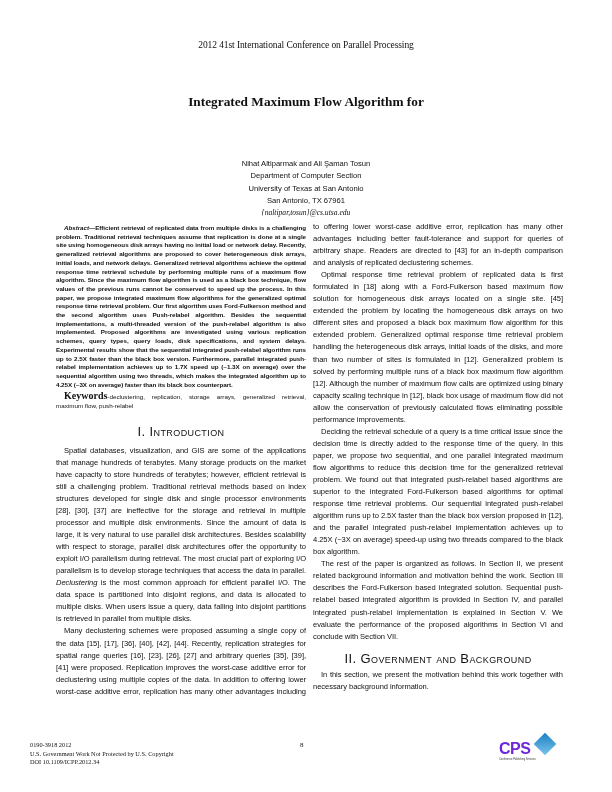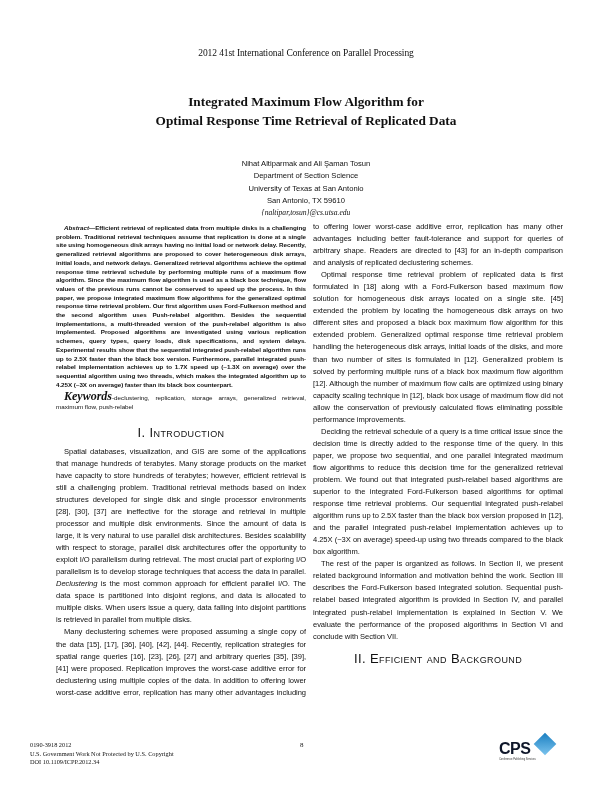--- a/index.html
+++ b/index.html
@@ -1,69 +1,69 @@
 <!DOCTYPE html>
 <html><head>
 <meta charset="utf-8">
 <style>
   html, body { margin: 0; padding: 0; background: #ffffff; }
   body { width: 612px; height: 792px; position: relative; overflow: hidden; font-family: "Liberation Serif", serif; color: #111; }
-  .conf-header { position: absolute; top: 40px; left: 0; width: 612px; text-align: center; font-size: 9.5px; letter-spacing: -0.1px; margin-top: 8px; }
+  .conf-header { position: absolute; top: 40px; left: 0; width: 612px; text-align: center; font-size: 9.5px; letter-spacing: -0.1px; }
   .title { position: absolute; top: 92px; left: 0; width: 612px; text-align: center; font-weight: bold; font-size: 13.3px; line-height: 19px; }
   .authors { position: absolute; top: 158px; left: 0; width: 612px; text-align: center; font-family: "Liberation Sans", sans-serif; font-size: 7.6px; line-height: 12.3px; }
   .authors .email { font-style: italic; font-family: Liberation Serif, serif; }
   .col { position: absolute; top: 212px; width: 250px; margin-top: 12px; }
   .col.left { left: 56px; }
   .col.right { left: 313px; top: 209px; }
   .abstract { font-family: "Liberation Sans", sans-serif; font-size: 6.25px; line-height: 8.7px; text-align: justify; font-weight: bold; letter-spacing: -0.05px; text-indent: 8px; }
   .abstract .label { font-style: italic; }
   .keywords { font-family: "Liberation Sans", sans-serif; font-size: 6.25px; line-height: 8.7px; text-align: justify; margin-top: 3px; text-indent: 8px; }
-  .keywords .label { font-style: italic; font-weight: bold; font-family: "Liberation Serif", serif; font-size: 12px; }
+  .keywords .label { font-weight: bold; font-family: "Liberation Serif", serif; font-size: 10px; }
   .section-heading { text-align: center; font-family: "Liberation Sans", sans-serif; font-size: 13px; letter-spacing: 0.4px; margin: 13px 0 6px 0; font-variant: small-caps; }
   .para { font-family: "Liberation Sans", sans-serif; font-size: 7.55px; line-height: 12.05px; text-align: justify; text-indent: 8px; margin: 0; letter-spacing: -0.05px; }
   .para .em { font-style: italic; }
   .footer-left { position: absolute; left: 30px; top: 741px; font-size: 6.3px; line-height: 8.5px; }
   .page-number { position: absolute; left: 300px; top: 741px; font-size: 7px; }
   .logo { position: absolute; left: 499px; top: 732px; width: 64px; height: 34px; }
-  .logo .cps { position: absolute; left: 0; top: 8px; font-family: "Liberation Sans", sans-serif; font-weight: bold; font-size: 16px; color: #0f172a; letter-spacing: -0.5px; }
+  .logo .cps { position: absolute; left: 0; top: 8px; font-family: "Liberation Sans", sans-serif; font-weight: bold; font-size: 16px; color: #6d28d9; letter-spacing: -0.5px; }
   .logo .diamond { position: absolute; left: 38px; top: 4px; width: 16px; height: 16px; background: linear-gradient(135deg, #1a7fc1, #7cc4ee); transform: rotate(45deg); }
   .logo .sub { position: absolute; left: 0; top: 26px; font-family: "Liberation Sans", sans-serif; font-size: 2.6px; color: #333; white-space: nowrap; }
 </style>
 </head>
 <body>
 
 <div class="conf-header">2012 41st International Conference on Parallel Processing</div>
 
 <div class="title">
   <div>Integrated Maximum Flow Algorithm for</div>
-  <div>Optimal Response Time Retrieval of Replicated Data</div>
 </div>
 
 <div class="authors">
   <div>Nihat Altiparmak and Ali Şaman Tosun</div>
-  <div>Department of Section Science</div>
+  <div>Department of Computer Section</div>
   <div>University of Texas at San Antonio</div>
-  <div>San Antonio, TX 59610</div>
+  <div>San Antonio, TX 67961</div>
   <div class="email">{naltipar,tosun}@cs.utsa.edu</div>
 </div>
 
 <div class="col left">
   <p class="abstract" style="margin:0;"><span class="label">Abstract</span><span>—Efficient retrieval of replicated data from multiple disks is a challenging problem. Traditional retrieval techniques assume that replication is done at a single site using homogeneous disk arrays having no initial load or network delay. Recently, generalized retrieval algorithms are proposed to cover heterogeneous disk arrays, initial loads, and network delays. Generalized retrieval algorithms achieve the optimal response time retrieval schedule by performing multiple runs of a maximum flow algorithm. Since the maximum flow algorithm is used as a black box technique, flow values of the previous runs cannot be conserved to speed up the process. In this paper, we propose integrated maximum flow algorithms for the generalized optimal response time retrieval problem. Our first algorithm uses Ford-Fulkerson method and the second algorithm uses Push-relabel algorithm. Besides the sequential implementations, a multi-threaded version of the push-relabel algorithm is also implemented. Proposed algorithms are investigated using various replication schemes, query types, query loads, disk specifications, and system delays. Experimental results show that the sequential integrated push-relabel algorithm runs up to 2.5X faster than the black box version. Furthermore, parallel integrated push-relabel implementation achieves up to 1.7X speed up (~1.3X on average) over the sequential algorithm using two threads, which makes the integrated algorithm up to 4.25X (~3X on average) faster than its black box counterpart.</span></p>
   <p class="keywords"><span class="label">Keywords</span><span>-declustering, replication, storage arrays, generalized retrieval, maximum flow, push-relabel</span></p>
   <div class="section-heading">I. Introduction</div>
   <p class="para"><span>Spatial databases, visualization, and GIS are some of the applications that manage hundreds of terabytes. Many storage products on the market have capacity to store hundreds of terabytes; however, efficient retrieval is still a challenging problem. Traditional retrieval methods based on index structures developed for single disk and single processor environments [28], [30], [37] are ineffective for the storage and retrieval in multiple processor and multiple disk environments. Since the amount of data is large, it is very natural to use parallel disk architectures. Besides scalability with respect to storage, parallel disk architectures offer the opportunity to exploit I/O parallelism during retrieval. The most crucial part of exploring I/O parallelism is to develop storage techniques that access the data in parallel. </span><span class="em">Declustering</span><span> is the most common approach for efficient parallel I/O. The data space is partitioned into disjoint regions, and data is allocated to multiple disks. When users issue a query, data falling into disjoint partitions is retrieved in parallel from multiple disks.</span></p>
   <p class="para" style="height:72px;overflow:hidden;">Many declustering schemes were proposed assuming a single copy of the data [15], [17], [36], [40], [42], [44]. Recently, replication strategies for spatial range queries [16], [23], [26], [27] and arbitrary queries [35], [39], [41] were proposed. Replication improves the worst-case additive error for declustering using multiple copies of the data. In addition to offering lower worst-case additive error, replication has many other advantages including better fault-tolerance and support for queries of arbitrary shape. Readers are directed to [43] for an in-depth comparison and analysis of replicated declustering schemes.</p>
 </div>
 
 <div class="col right">
   <p class="para" style="text-indent:0;">to offering lower worst-case additive error, replication has many other advantages including better fault-tolerance and support for queries of arbitrary shape. Readers are directed to [43] for an in-depth comparison and analysis of replicated declustering schemes.</p>
   <p class="para">Optimal response time retrieval problem of replicated data is first formulated in [18] along with a Ford-Fulkerson based maximum flow solution for homogeneous disk arrays located on a single site. [45] extended the problem by locating the homogeneous disk arrays on two different sites and proposed a black box maximum flow algorithm for this extended problem. Generalized optimal response time retrieval problem handling the heterogeneous disk arrays, initial loads of the disks, and more than two number of sites is formulated in [12]. Generalized problem is solved by performing multiple runs of a black box maximum flow algorithm [12]. Although the number of maximum flow calls are optimized using binary capacity scaling technique in [12], black box usage of maximum flow did not allow the conservation of previously calculated flows eliminating possible performance improvements.</p>
   <p class="para">Deciding the retrieval schedule of a query is a time critical issue since the decision time is directly added to the response time of the query. In this paper, we propose two sequential, and one parallel integrated maximum flow algorithms to reduce this decision time for the generalized retrieval problem. We found out that integrated push-relabel based algorithms are superior to the integrated Ford-Fulkerson based algorithms for optimal response time retrieval problems. Our sequential integrated push-relabel algorithm runs up to 2.5X faster than the black box version proposed in [12], and the parallel integrated push-relabel implementation achieves up to 4.25X (~3X on average) speed-up using two threads compared to the black box algorithm.</p>
   <p class="para">The rest of the paper is organized as follows. In Section II, we present related background information and motivation behind the work. Section III describes the Ford-Fulkerson based integrated solution. Sequential push-relabel based integrated algorithm is provided in Section IV, and parallel integrated push-relabel implementation is explained in Section V. We evaluate the performance of the proposed algorithms in Section VI and conclude with Section VII.</p>
-  <div class="section-heading" style="margin-top:8px;margin-bottom:3px;">II. Efficient and Background</div>
+  <div class="section-heading" style="margin-top:8px;margin-bottom:3px;">II. Government and Background</div>
+  <p class="para">In this section, we present the motivation behind this work together with necessary background information.</p>
 </div>
 
 <div class="footer-left">
   <div>0190-3918 2012</div>
   <div>U.S. Government Work Not Protected by U.S. Copyright</div>
   <div>DOI 10.1109/ICPP.2012.34</div>
 </div>
 
 <div class="page-number">8</div>
 

